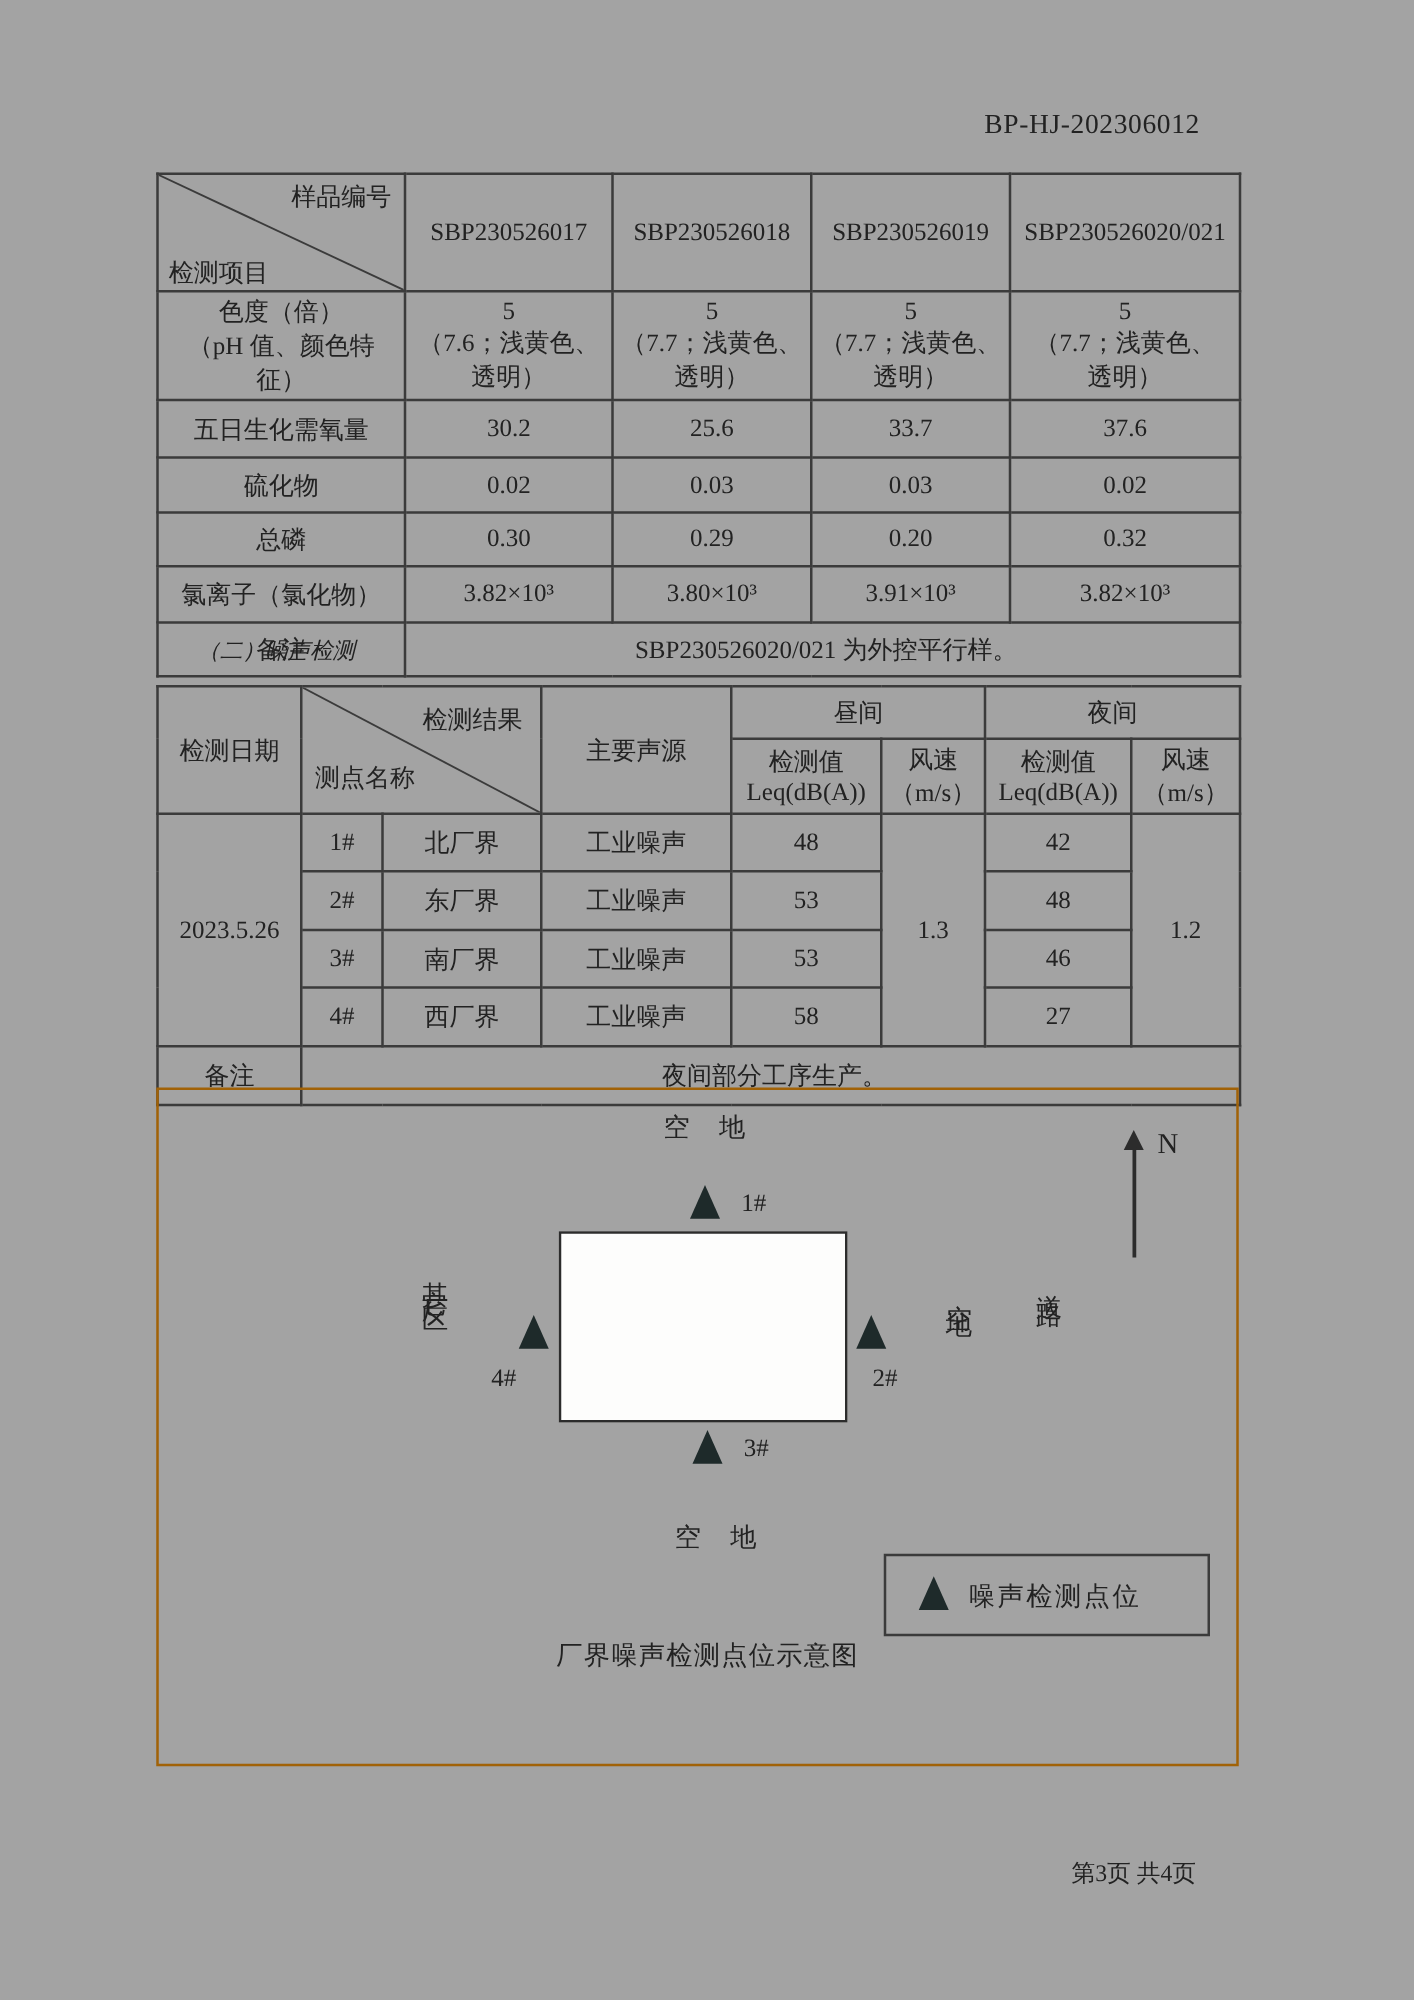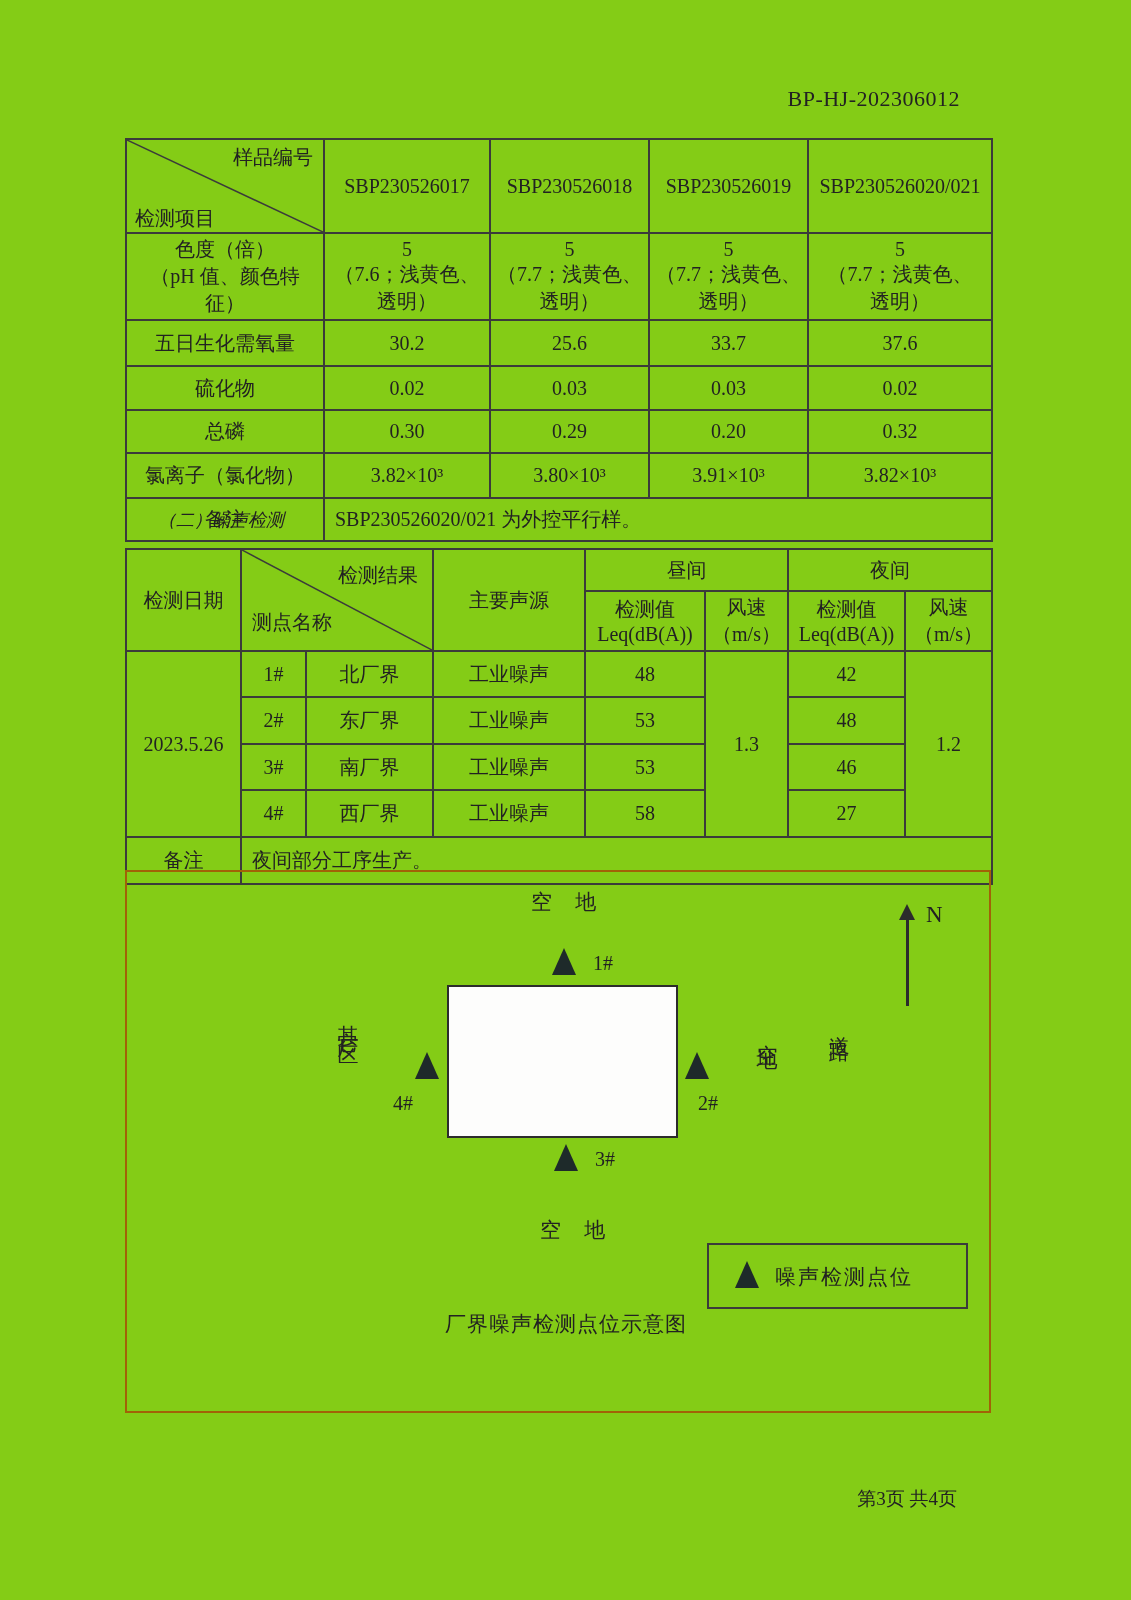--- a/index.html
+++ b/index.html
@@ -1,32 +1,32 @@
 <!DOCTYPE html>
 <html><head>
 <meta charset="utf-8">
 <style>
   html,body{margin:0;padding:0;background:#e8e8e8;}
   .page{
-    position:relative;width:1131px;height:1600px;background:#84cc16;
+    position:relative;width:1131px;height:1600px;background:#a3a3a3;
     font-family:"Liberation Serif","DejaVu Serif",serif;color:#222;
     overflow:hidden;
   }
   .docnum{position:absolute;top:86px;left:700px;width:260px;text-align:right;
     font-size:22px;letter-spacing:.5px;}
   table{border-collapse:collapse;table-layout:fixed;}
   td,th{border:2px solid #3b3b3b;text-align:center;vertical-align:middle;
     font-size:20px;font-weight:normal;white-space:pre-line;padding:2px 4px;box-sizing:border-box;}
   .t1{position:absolute;left:125px;top:138px;width:866px;}
   .t2{position:absolute;left:125px;top:548px;width:866px;}
   .corner{position:relative;padding:0;}
   .corner .diag{position:absolute;inset:0;width:100%;height:100%;}
   .corner .tr{position:absolute;top:4px;right:10px;}
   .corner .bl{position:absolute;bottom:0;left:8px;}
-  .note-cell{text-align:left;padding-left:10px;}
+  .note-cell{text-align:center;padding-left:10px;}
   .section-heading{position:absolute;left:158px;top:508px;font-size:18px;font-style:italic;}
   .diagram{position:absolute;left:125px;top:870px;width:866px;height:543px;
     border:2px solid #a16207;box-sizing:border-box;}
   .dlabel{position:absolute;font-size:21px;}
   .vtext{writing-mode:vertical-rl;text-orientation:upright;letter-spacing:7px;}
   .tri{position:absolute;width:0;height:0;border-left:12px solid transparent;
     border-right:12px solid transparent;border-bottom:27px solid #1e2a2a;}
   .factory-rect{position:absolute;left:320px;top:113px;width:231px;height:153px;
     border:2.5px solid #2c2c2c;background:#fdfdfc;box-sizing:border-box;}
   .n-line{position:absolute;left:779px;top:46px;width:2.5px;height:88px;background:#2c2c2c;}

